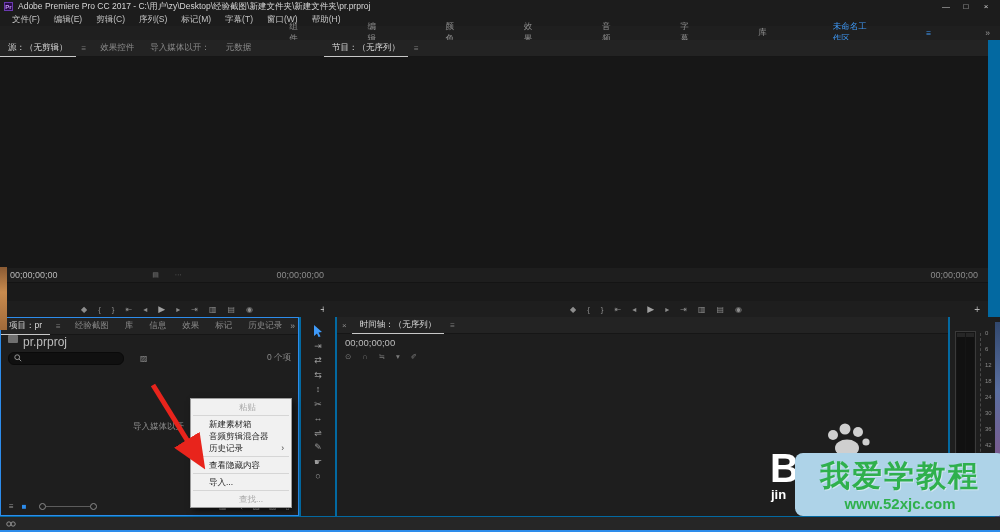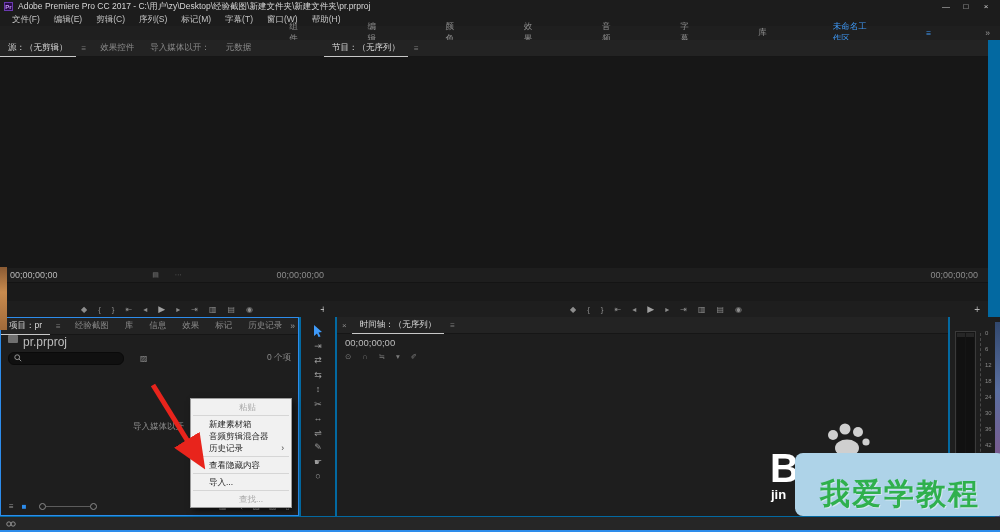--- a/index.html
+++ b/index.html
@@ -93,21 +93,21 @@
   .cm-sep{height:1px;background:#d6d6d6;margin:2px 2px;}
   
   .arrow-svg{position:absolute;left:130px;top:373px;z-index:60;pointer-events:none;}
   
   .wm-paw{position:absolute;left:824px;top:423px;z-index:69;}
   .wm-b{position:absolute;left:770px;top:448px;z-index:69;color:#fff;font-size:40px;font-weight:bold;
         font-family:"Liberation Sans",sans-serif;line-height:1;}
   .wm-jin{position:absolute;left:771px;top:487px;z-index:69;color:#fff;font-size:13px;font-weight:bold;}
   .wm-box{position:absolute;left:795px;top:453px;width:210px;height:63px;background:#aed3e8;
           border-radius:8px;z-index:70;display:flex;flex-direction:column;align-items:center;overflow:hidden;}
-  .wm-title{font-size:30px;font-weight:bold;color:#2fb04d;letter-spacing:2px;margin-top:21px;
+  .wm-title{font-size:30px;font-weight:bold;color:#2fb04d;letter-spacing:2px;margin-top:3px;
             text-shadow:1px 1px 0 rgba(255,255,255,.45);white-space:nowrap;}
   .wm-url{font-size:15px;font-weight:bold;color:#2fb04d;margin-top:-2px;white-space:nowrap;}
   
   .sliver-left{position:absolute;left:0;top:267px;width:7px;height:63px;
                background:linear-gradient(180deg,#8a5a33,#c98b4e 40%,#a06a3a);z-index:5;}
   .sliver-right{position:absolute;right:0;top:322px;width:5px;height:195px;
                 background:linear-gradient(180deg,#31486e,#5a6fa0 35%,#7a5a8e 70%,#3a4a7a);z-index:5;}
 </style>
 </head>
 <body>

